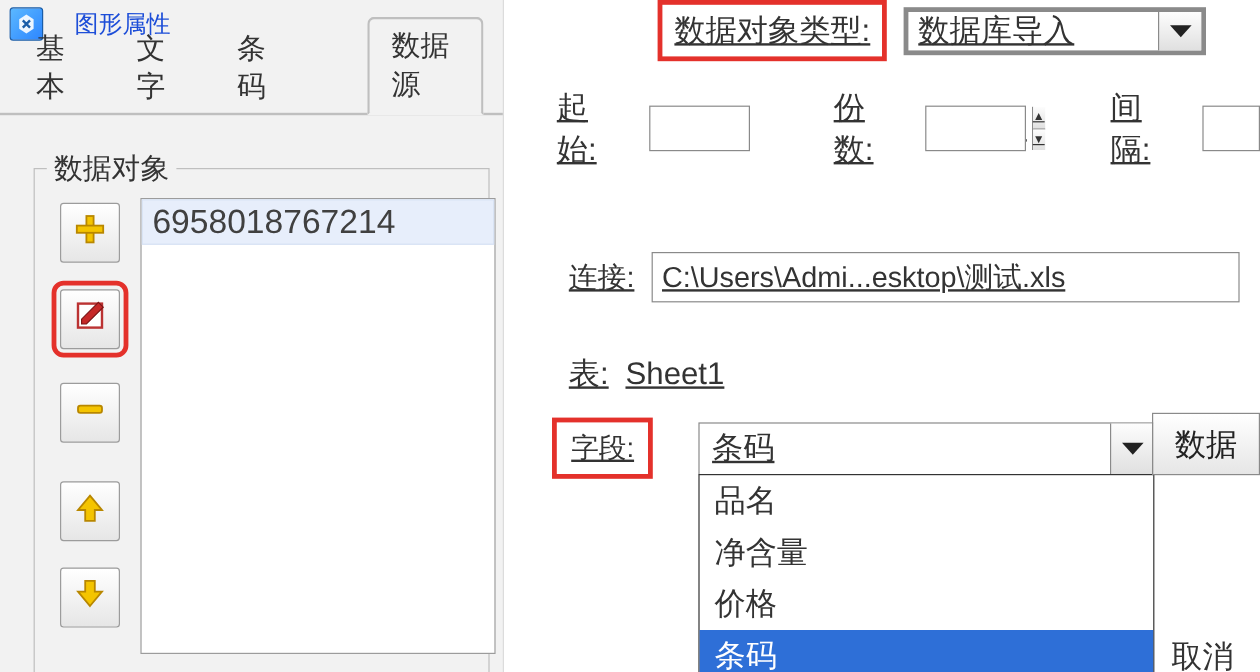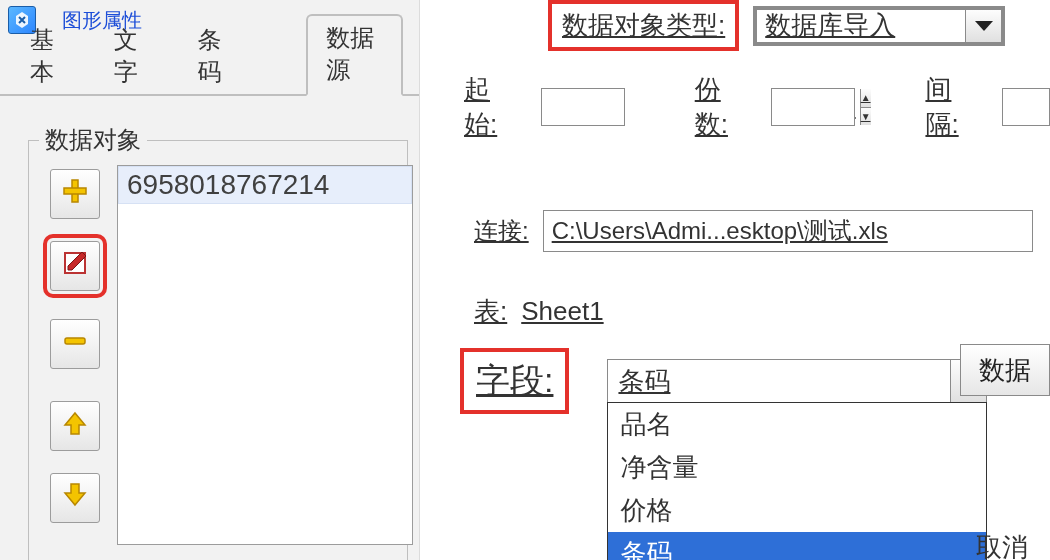--- a/index.html
+++ b/index.html
@@ -246,21 +246,21 @@
     overflow:hidden;
   }
 
   
   .sheet-row { left: 54px; top: 294px; font-size: 26px; }
 
   
   .field-row { left: 40px; top: 348px; }
   .field-label-box {
     padding: 6px 12px;
-    font-size: 34px;
+    font-size: 23px;
   }
   .field-select {
     position: relative;
     display: flex;
     align-items: center;
     width: 380px;
     height: 44px;
     border: 1px solid #8a8a8a;
     background: #fff;
   }

